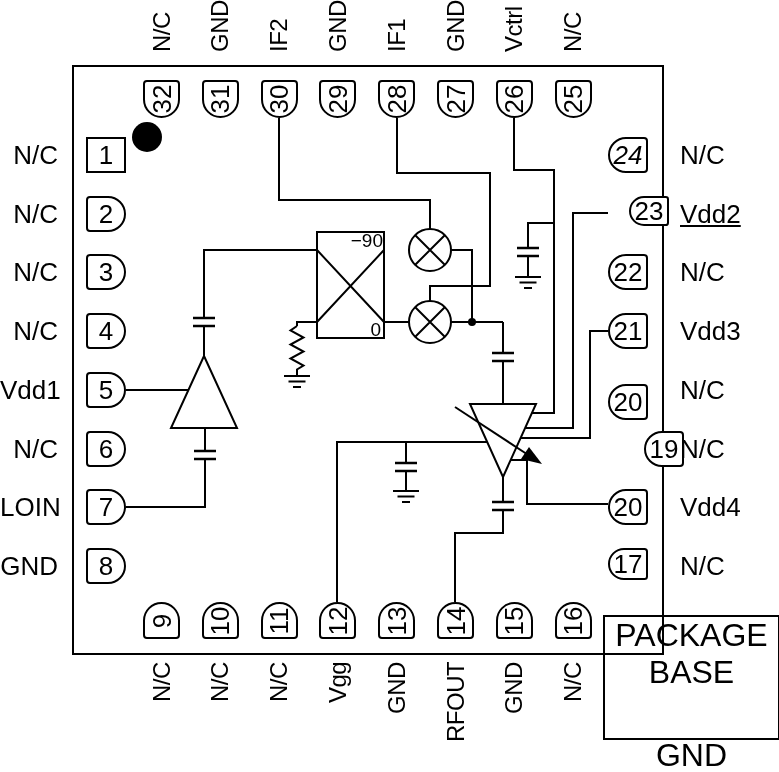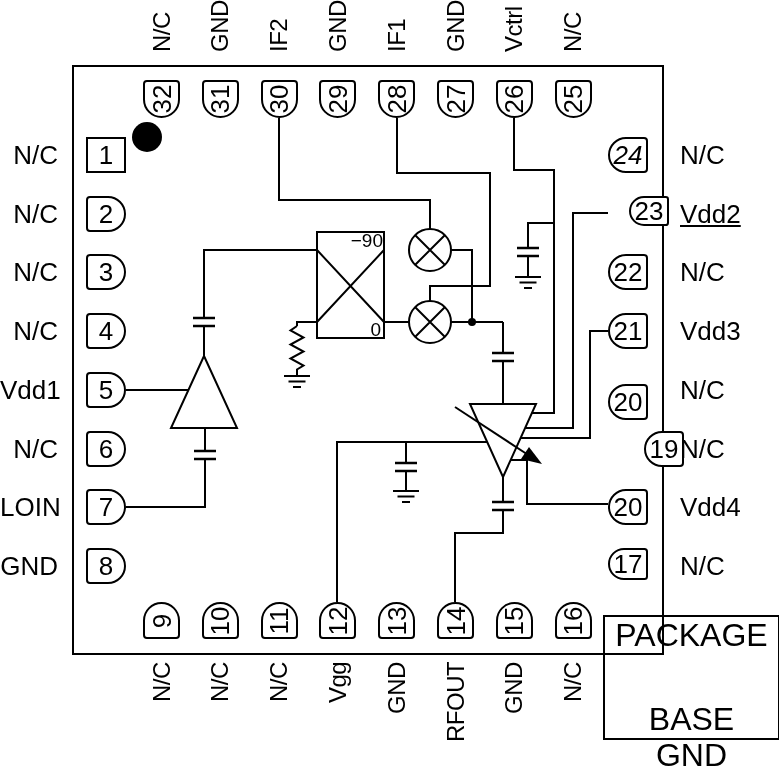--- a/index.html
+++ b/index.html
@@ -28,21 +28,21 @@
   }
   .vlabel-bottom{text-align:end;}
   .hlabel{
     position:absolute;font-size:26px;line-height:32px;white-space:nowrap;
   }
   .hlabel-left{text-align:right;}
   .hlabel-right{text-align:left;}
   .base-box{
     position:absolute;left:603px;top:615px;width:173px;height:121px;
     border:2px solid #000;background:transparent;box-sizing:content-box;
-    display:flex;flex-direction:column;align-items:center;justify-content:space-between;
+    display:flex;flex-direction:column;align-items:center;justify-content:flex-start;
     font-size:32px;line-height:37px;
   }
   .base-gnd{
     position:absolute;left:603px;top:739px;width:177px;text-align:center;
     font-size:32px;line-height:32px;
   }
 </style>
 </head>
 <body>
 

